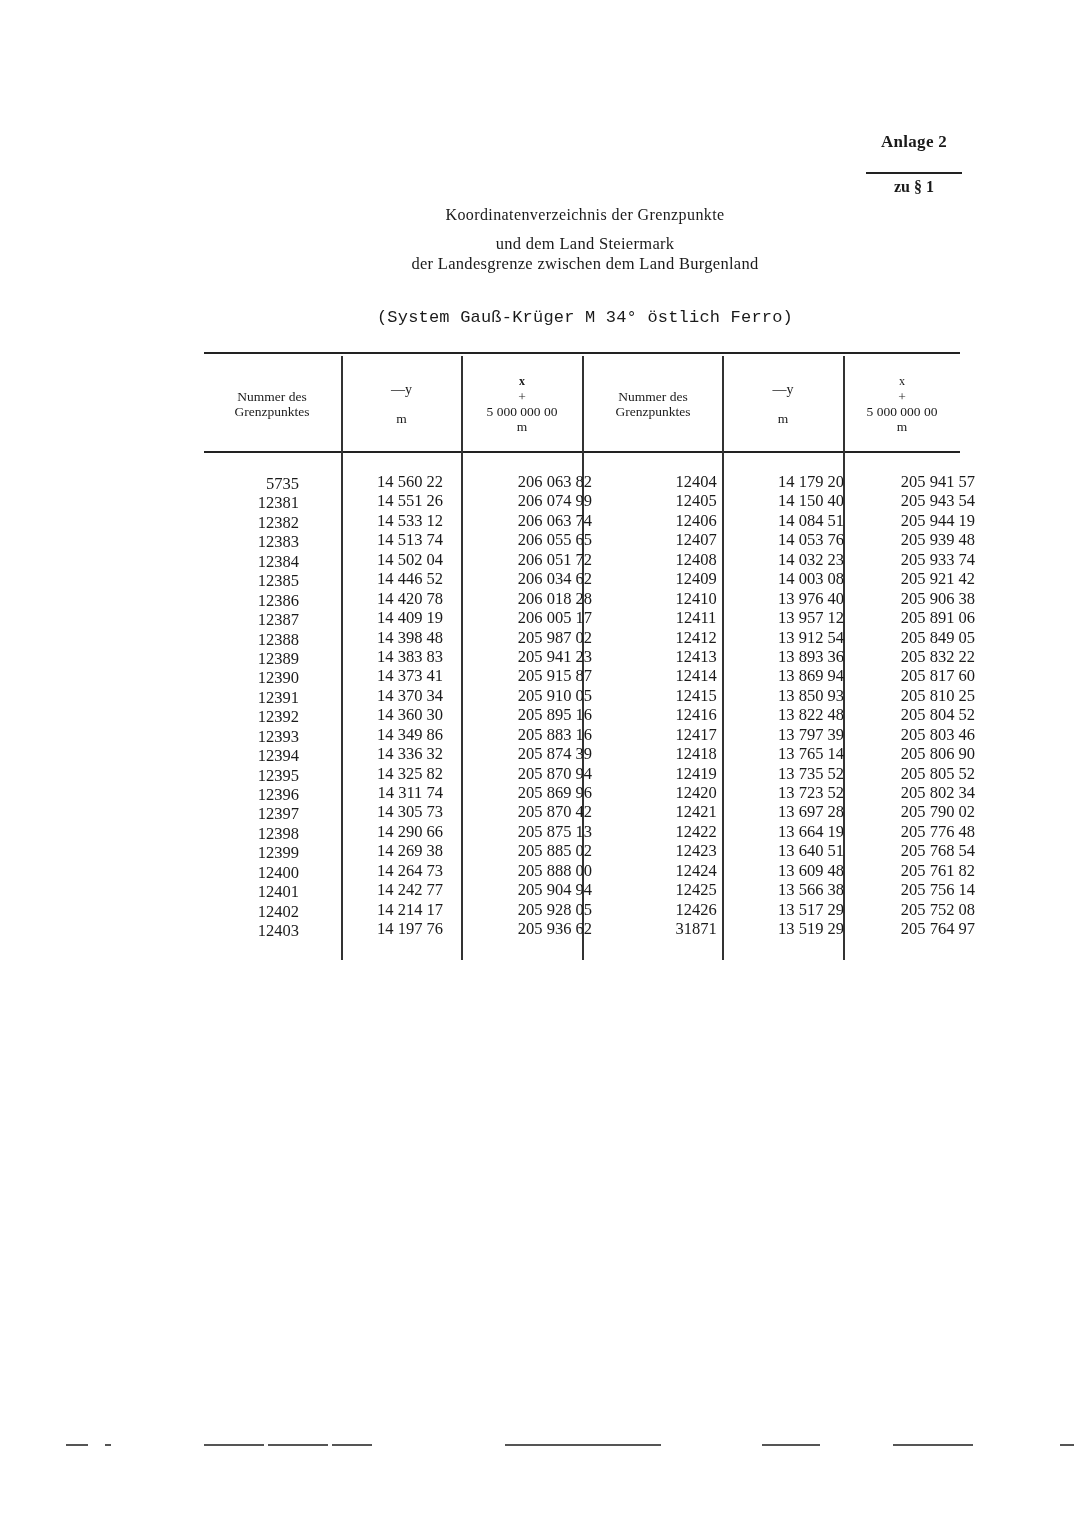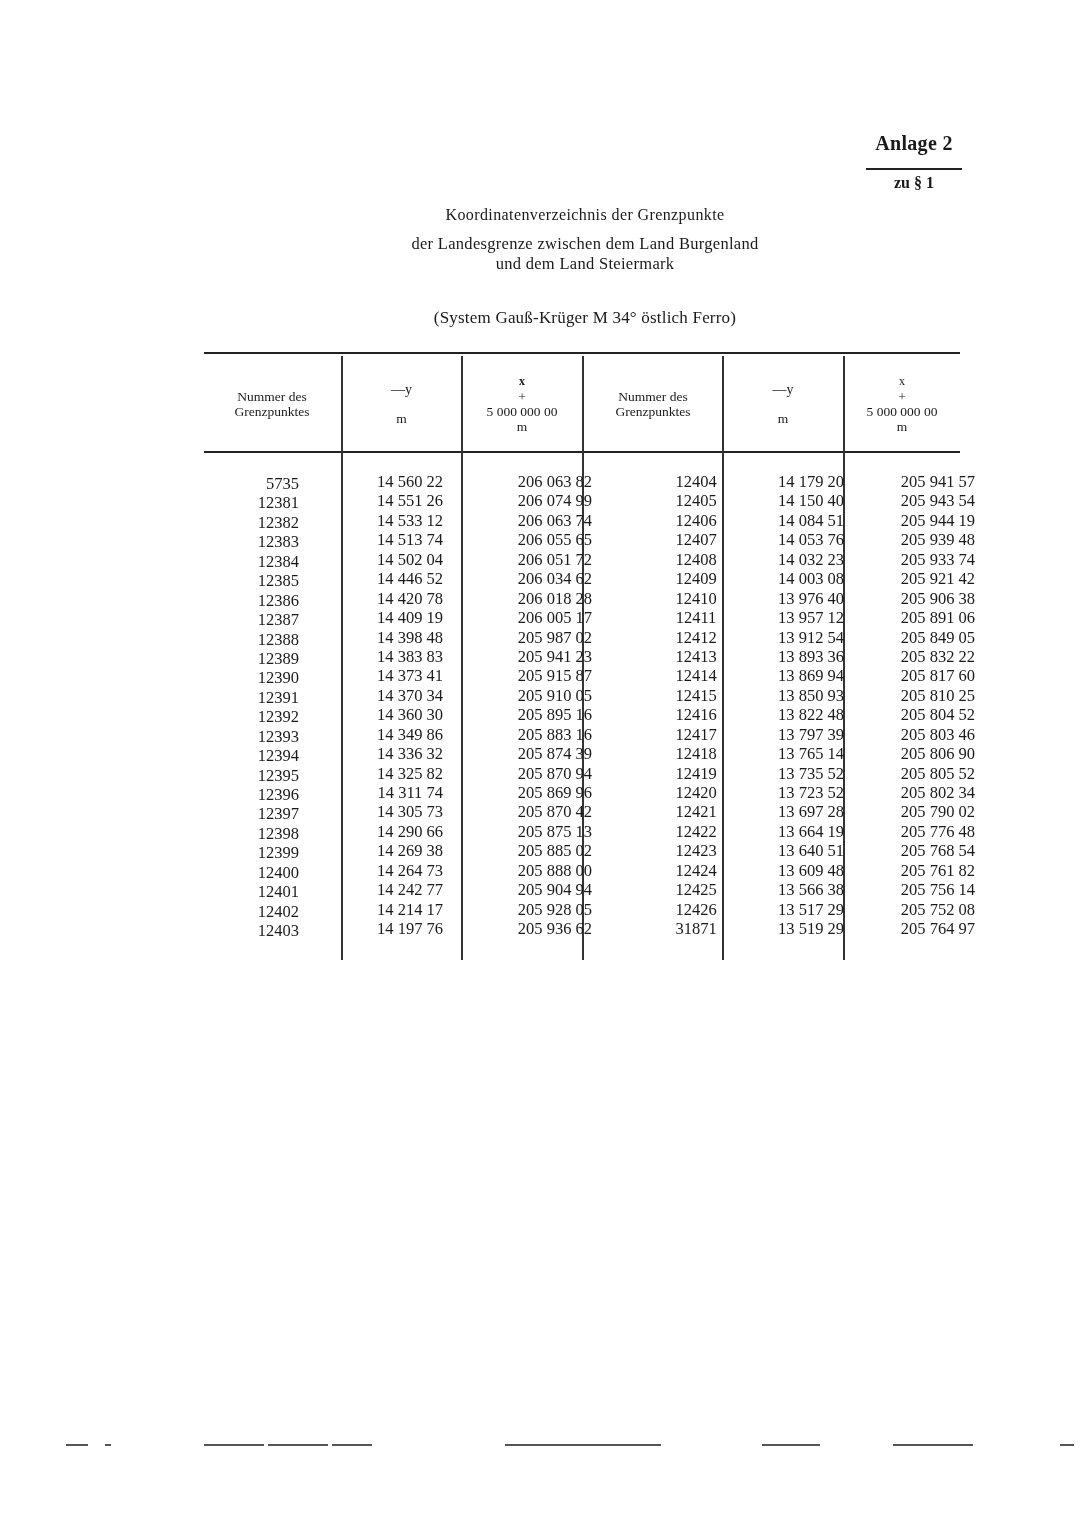--- a/index.html
+++ b/index.html
@@ -1,24 +1,24 @@
 <!DOCTYPE html>
 <html><head>
   <meta charset="utf-8">
   <style>
     html, body { margin: 0; padding: 0; background: #ffffff; }
     body { width: 1080px; height: 1528px; position: relative; overflow: hidden;
            font-family: "DejaVu Serif", "Liberation Serif", serif; color: #1a1a1a; }
     .anlage { position: absolute; left: 866px; top: 132px; width: 96px; text-align: center; }
-    .anlage .a1 { font-family: "Liberation Serif", serif; font-weight: bold; font-size: 20px; padding-bottom: 13px; border-bottom: 2px solid #222; letter-spacing: 0.3px; }
+    .anlage .a1 { font-family: "Liberation Serif", serif; font-weight: bold; font-size: 17px; padding-bottom: 20px; border-bottom: 2px solid #222; letter-spacing: 0.3px; }
     .anlage .a2 { font-family: "Liberation Serif", serif; font-size: 16px; font-weight: bold; padding-top: 4px; }
     .heading { position: absolute; left: 360px; width: 450px; text-align: center; font-family: "Liberation Serif", serif; }
     .h1 { top: 206px; font-size: 16px; letter-spacing: 0.4px; }
     .h2 { top: 234px; font-size: 16.5px; line-height: 19.5px; letter-spacing: 0.3px; }
-    .h3 { top: 308px; font-size: 17px; letter-spacing: 0.2px; }
+    .h3 { top: 308px; font-size: 17px; letter-spacing: 0.2px; font-family: Liberation Mono, monospace; }
     .tbl { position: absolute; left: 204px; top: 352px; width: 756px; height: 610px; }
     .hline { position: absolute; left: 0; width: 756px; background: #222; }
     .hline.top { top: 0; height: 2px; }
     .hline.mid { top: 99px; height: 2px; }
     .vline { position: absolute; width: 1.5px; background: #333; }
     .hcell { position: absolute; top: 4px; height: 95px; display: flex; flex-direction: column;
              justify-content: center; align-items: center; text-align: center;
              font-family: "Liberation Serif", serif; font-size: 13.5px; line-height: 15px; }
     .hcell .sym { font-size: 14px; }
     .hcell .gap { height: 14px; }
@@ -32,22 +32,22 @@
 </head>
 <body>
 
 <div class="anlage">
   <div class="a1">Anlage 2</div>
   <div class="a2">zu § 1</div>
 </div>
 
 <div class="heading h1">Koordinatenverzeichnis der Grenzpunkte</div>
 <div class="heading h2">
+  <div>und dem Land Steiermark</div>
   <div>der Landesgrenze zwischen dem Land Burgenland</div>
-  <div>und dem Land Steiermark</div>
 </div>
 <div class="heading h3">(System Gauß-Krüger M 34° östlich Ferro)</div>
 
 <div class="tbl">
   <div class="hline top"></div>
   <div class="hline mid"></div>
 
   <div class="vline" style="left:137px; top:4px; height:604px;"></div>
   <div class="vline" style="left:257px; top:4px; height:604px;"></div>
   <div class="vline" style="left:378px; top:4px; height:604px; width:2px;"></div>

